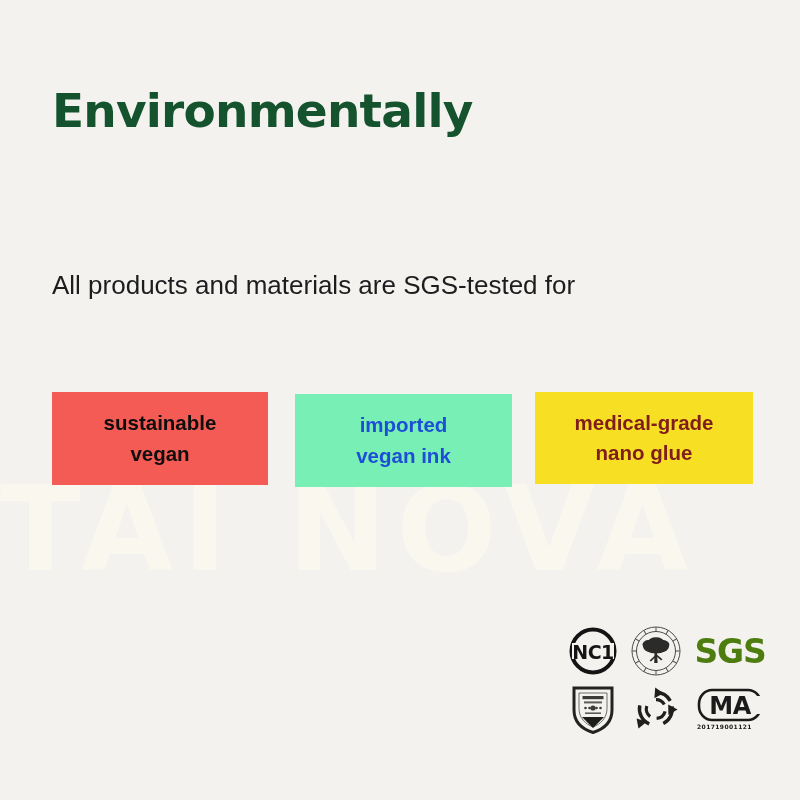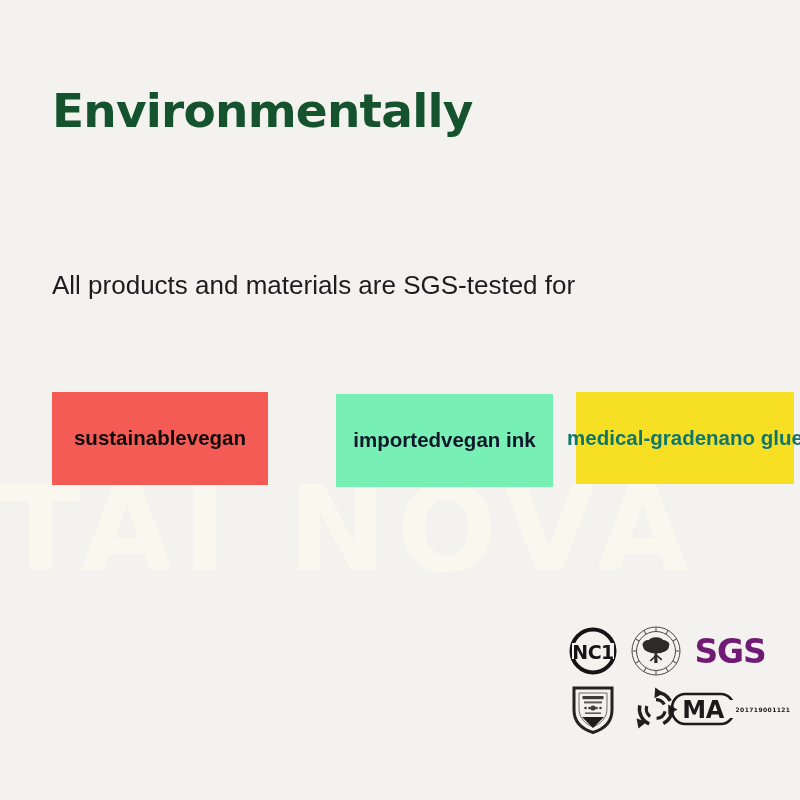--- a/index.html
+++ b/index.html
@@ -76,21 +76,21 @@
   .badges {
     position: absolute;
     left: 52px;
     top: 392px;
     display: flex;
     align-items: flex-start;
   }
   .badge {
     box-sizing: border-box;
     display: flex;
-    flex-direction: row;
+    flex-direction: column;
     align-items: center;
     justify-content: center;
     font-family: "Liberation Sans", sans-serif;
     font-weight: 700;
     font-size: 20.5px;
     line-height: 1.48;
     color: #0e0e0e;
     text-align: center;
   }
   .badge .bl {
@@ -132,28 +132,28 @@
     width: 100%;
     height: 100%;
   }
   .cert svg { display: block; }
 
   .sgs-text {
     font-family: "DejaVu Sans", sans-serif;
     font-weight: 700;
     font-size: 33px;
     letter-spacing: -1.2px;
-    color: #701a75;
+    color: #4d7c0f;
     line-height: 1;
     transform: translateX(2px);
   }
   .cma-wrap {
     display: flex;
-    flex-direction: row;
-    align-items: center;
+    flex-direction: column;
+    align-items: flex-start;
     transform: translateX(2px);
   }
   .cma-code {
     font-family: "DejaVu Sans", sans-serif;
     font-size: 6px;
     font-weight: 700;
     letter-spacing: 0.4px;
     color: #1b1b1b;
     margin-top: 1px;
     white-space: nowrap;
@@ -174,26 +174,26 @@
     <span class="ln">All products and materials are SGS-tested for</span>
   </p>
 
   <div class="badges">
 
     <div class="badge badge-0" style="background: rgb(245, 91, 85); color: rgb(14, 14, 14);">
       <span class="bl">sustainable</span>
       <span class="bl">vegan</span>
     </div>
 
-    <div class="badge badge-1" style="background: rgb(120, 239, 180); color: #0f172a; margin-left: 41px;">
+    <div class="badge badge-1" style="background: rgb(120, 239, 180); color: #1d4ed8;">
       <span class="bl">imported</span>
       <span class="bl">vegan ink</span>
     </div>
 
-    <div class="badge badge-2" style="background: rgb(247, 224, 35); color: #0f766e;">
+    <div class="badge badge-2" style="background: rgb(247, 224, 35); color: #7f1d1d;">
       <span class="bl">medical-grade</span>
       <span class="bl">nano glue</span>
     </div>
 
   </div>
 
   <div class="certs">
 
     <div class="cert">
       <svg width="50" height="50" viewBox="0 0 50 50" aria-hidden="true">

